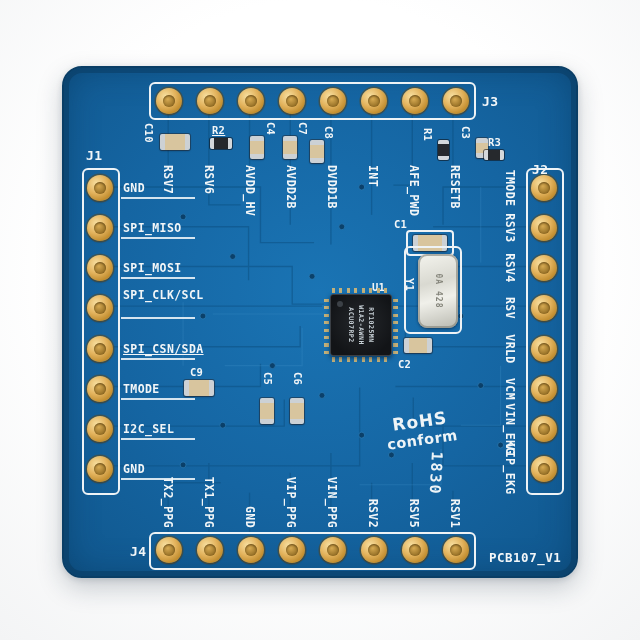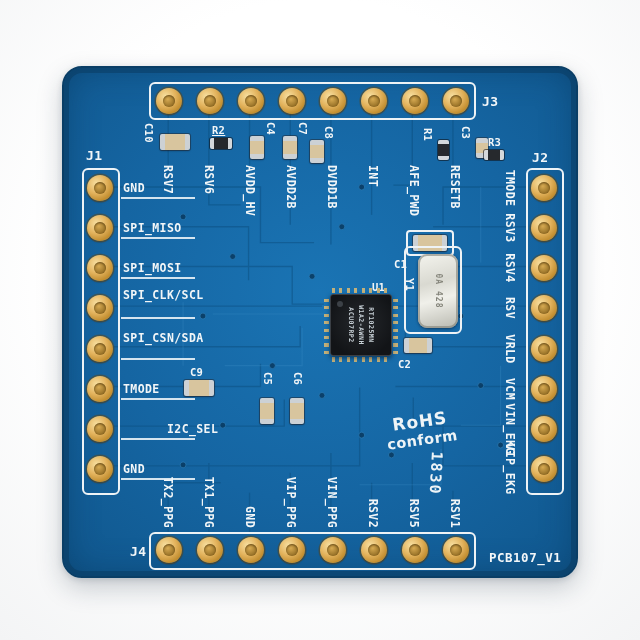--- a/index.html
+++ b/index.html
@@ -170,31 +170,31 @@
     <div class="pad" style="left:467px;top:107px;"></div>
     <div class="pad" style="left:467px;top:147px;"></div>
     <div class="pad" style="left:467px;top:187px;"></div>
     <div class="pad" style="left:467px;top:227px;"></div>
     <div class="pad" style="left:467px;top:268px;"></div>
     <div class="pad" style="left:467px;top:308px;"></div>
     <div class="pad" style="left:467px;top:348px;"></div>
     <div class="pad" style="left:467px;top:388px;"></div>
 
     <div class="connlbl" style="left:22px;top:80px;">J1</div>
-    <div class="connlbl" style="left:468px;top:82px;">J2</div>
+    <div class="connlbl" style="left:468px;top:94px;">J2</div>
     <div class="connlbl" style="left:418px;top:26px;">J3</div>
     <div class="connlbl" style="left:66px;top:476px;">J4</div>
 
     <div class="lblL" style="top:113px;">GND</div>
     <div class="lblL" style="top:153px;">SPI_MISO</div>
     <div class="lblL" style="top:193px;">SPI_MOSI</div>
     <div class="lblL" style="top:220px;">SPI_CLK/SCL</div>
-    <div class="lblL" style="top:263px;">SPI_CSN/SDA</div>
+    <div class="lblL" style="top:274px;text-decoration:underline;">SPI_CSN/SDA</div>
     <div class="lblL" style="top:314px;">TMODE</div>
-    <div class="lblL" style="top:354px;margin-left:44px;">I2C_SEL</div>
+    <div class="lblL" style="top:354px;">I2C_SEL</div>
     <div class="lblL" style="top:394px;">GND</div>
     <div class="rule" style="top:129px;"></div>
     <div class="rule" style="top:169px;"></div>
     <div class="rule" style="top:209px;"></div>
     <div class="rule" style="top:249px;"></div>
     <div class="rule" style="top:290px;"></div>
     <div class="rule" style="top:330px;"></div>
     <div class="rule" style="top:370px;"></div>
     <div class="rule" style="top:410px;"></div>
 
@@ -235,21 +235,21 @@
     <div class="ref refV" style="left:245px;top:54px;">C7</div>
     <div class="capV" style="left:246px;top:72px;width:14px;height:23px;"></div>
     <div class="ref refV" style="left:271px;top:58px;">C8</div>
     <div class="ref refV" style="left:370px;top:60px;">R1</div>
     <div class="resV" style="left:374px;top:72px;width:11px;height:20px;"></div>
     <div class="ref refV" style="left:408px;top:58px;">C3</div>
     <div class="capV" style="left:412px;top:70px;width:12px;height:20px;"></div>
     <div class="ref" style="left:424px;top:68px;">R3</div>
     <div class="resH" style="left:420px;top:82px;width:20px;height:10px;"></div>
 
-    <div class="ref" style="left:330px;top:150px;margin-top:40px;">C1</div>
+    <div class="ref" style="left:330px;top:150px;">C1</div>
     <div class="silk" style="left:342px;top:162px;width:48px;height:26px;border-radius:4px;"></div>
     <div class="capH" style="left:349px;top:167px;width:34px;height:16px;"></div>
     <div class="silk" style="left:340px;top:178px;width:58px;height:88px;"></div>
     <div class="ref refV" style="left:352px;top:210px;">Y1</div>
     <div class="crystal">
       <div class="xtal-mark">0A 428</div>
     </div>
     <div class="capH" style="left:340px;top:270px;width:28px;height:15px;"></div>
     <div class="ref" style="left:334px;top:290px;">C2</div>
 

